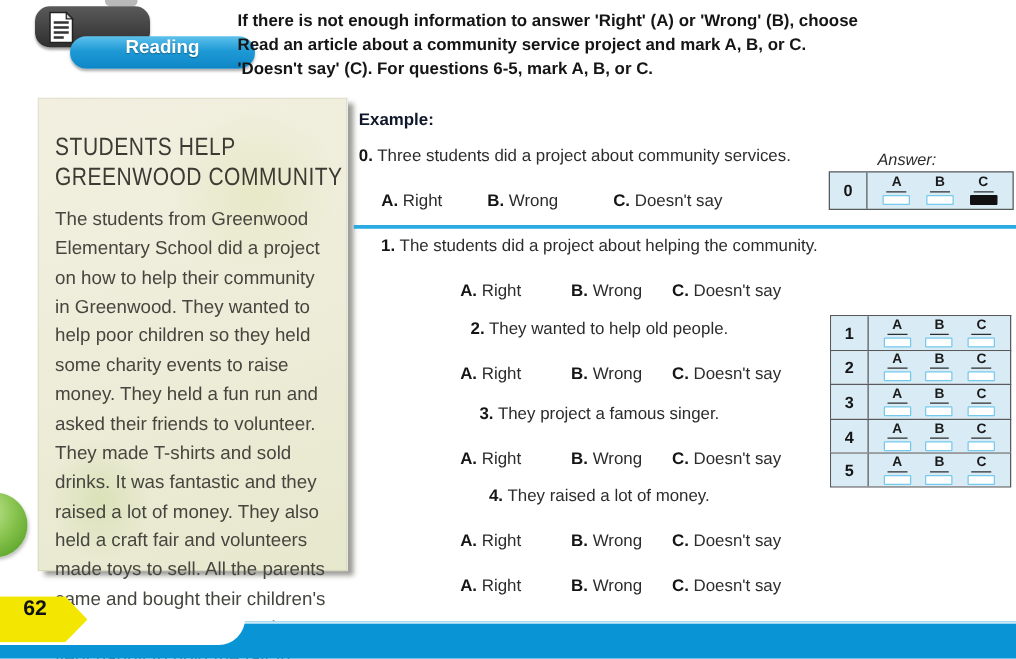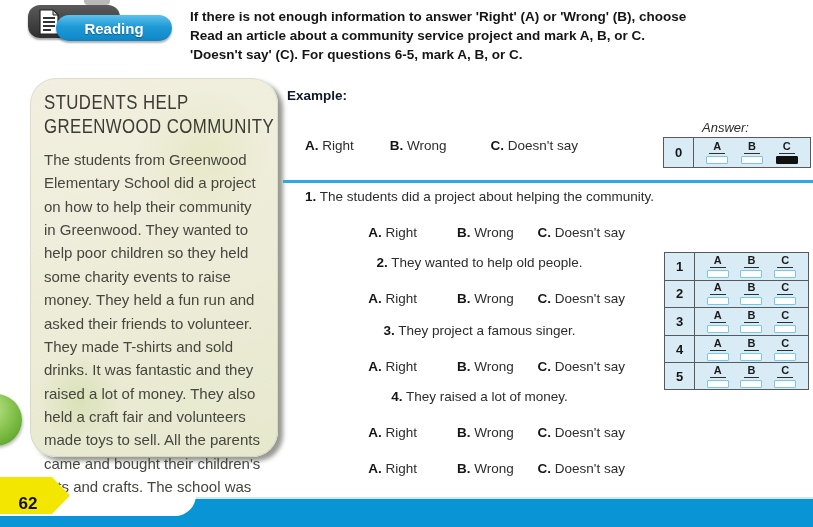--- a/index.html
+++ b/index.html
@@ -8,37 +8,37 @@
 
   .page { position:absolute; inset:0; background:#ffffff; }
 
   
   .top-tab { position:absolute; left:84px; top:0; width:26px; height:5px; background:#b9b9b9; border-radius:0 0 4px 4px; }
 
   
   .badge-wrap { position:absolute; left:28px; top:5px; width:152px; height:36px; }
   .badge-dark { position:absolute; left:0; top:0; width:92px; height:33px; background:linear-gradient(180deg,#5a5a5a,#2e2e2e); border-radius:12px; box-shadow:0 2px 2px rgba(0,0,0,.35); }
   .doc-icon { position:absolute; left:9px; top:4px; width:24px; height:26px; }
-  .badge-blue { position:absolute; left:28px; top:10px; width:116px; height:26px; border-radius:13px;
+  .badge-blue { position:absolute; left:28px; top:24px; width:148px; height:26px; border-radius:13px;
     background:linear-gradient(180deg,#5ec1ec 0%,#1e9ad6 45%,#0e86c6 100%);
-    box-shadow:0 2px 2px rgba(0,0,0,.3); display:flex; align-items:center; justify-content:center; }
+    box-shadow:0 2px 2px rgba(0,0,0,.3); display:flex; justify-content:center; }
   .badge-blue span { color:#fff; font-weight:bold; font-size:15px; text-shadow:0 1px 1px rgba(0,0,0,.35); }
 
   
   .instructions { position:absolute; left:190px; top:7px; font-size:13.5px; font-weight:bold; color:#151515; line-height:19px; }
   .instructions div { white-space:nowrap; }
 
   
   .card { position:absolute; left:30px; top:78px; width:248px; height:379px;
     background:
       radial-gradient(closest-side at 70% 20%, rgba(214,224,160,.35), rgba(214,224,160,0) 90%),
       radial-gradient(closest-side at 20% 85%, rgba(198,214,150,.45), rgba(198,214,150,0) 85%),
       linear-gradient(160deg,#f2efe0 0%,#edecd8 55%,#e6e8cd 100%);
     box-shadow:5px 4px 4px rgba(70,70,60,.55), inset 0 0 0 1px rgba(120,120,100,.15);
-    padding:12px 14px 10px 14px;border-radius:26px; }
+    padding:28px 14px 10px 14px; }
   .card-title { font-size:20px; line-height:1.22; font-weight:500; color:#3b3b33;
     transform:scaleX(.84); transform-origin:left top; letter-spacing:.5px; white-space:nowrap;
     font-family:"Liberation Sans", sans-serif; margin-bottom:9px; }
   .card-body { font-size:15px; line-height:1.56; color:#46463f; }
 
   
   .example-heading { position:absolute; left:287px; top:88px; font-size:13.5px; font-weight:bold; color:#0f172a; }
 
   .qline { font-size:13.5px; color:#2c2c2c; }
   .qline b { color:#151515; }
@@ -73,21 +73,21 @@
   .grid-ansbox { position:absolute; left:664px; top:252px; width:145px; }
   .grid-row { height:27.6px; border-left:1.6px solid #58595b; border-right:1.6px solid #58595b; border-top:1.6px solid #58595b; }
   .grid-row:last-child { border-bottom:1.6px solid #58595b; }
   .grid-row .ansbox-inner { display:flex; height:100%; background:#d9ecf6; }
 
   
   .bottom-bar { position:absolute; left:0; bottom:0; width:813px; height:30px; background:#0994d6; border-top:2px solid #cdeaf7; }
   .bar-notch { position:absolute; left:0; bottom:11px; width:196px; height:21px; background:#ffffff; border-bottom-right-radius:22px; }
   .page-tag { position:absolute; left:0; top:477px; width:70px; height:37px; background:#f3e600;
     clip-path:polygon(0 0, 52px 0, 70px 50%, 52px 100%, 0 100%);
-    display:flex; align-items:flex-end; justify-content:center; }
+    display:flex; align-items:flex-start; justify-content:center; }
   .page-tag span { font-size:17px; font-weight:bold; color:#111; padding-right:14px; }
 
   .green-dot { position:absolute; left:-30px; top:394px; width:52px; height:52px; border-radius:50%;
     background:radial-gradient(circle at 35% 30%, #c7e89b 0%, #8cc653 45%, #62a92e 80%, #4f9423 100%);
     box-shadow:1px 2px 3px rgba(0,0,0,.25); }
 </style>
 </head>
 <body>
 
 <div class="page">
@@ -120,20 +120,24 @@
     <div class="card-title">
       <div>STUDENTS HELP</div>
       <div>GREENWOOD COMMUNITY</div>
     </div>
     <div class="card-body">The students from Greenwood Elementary School did a project on how to help their community in Greenwood. They wanted to help poor children so they held some charity events to raise money. They held a fun run and asked their friends to volunteer. They made T-shirts and sold drinks. It was fantastic and they raised a lot of money. They also held a craft fair and volunteers made toys to sell. All the parents came and bought their children's arts and crafts. The school was very happy to hold the fair in their school playground. It was a great event.</div>
   </div>
 
   <div class="example-heading">Example:</div>
 
   <div class="example-q">
+    <div class="qline">
+      <b>0.</b>
+      <span>Three students did a project about community services.</span>
+    </div>
     <div class="optline">
       <span class="opt opt-a"><b>A.</b> <span>Right</span></span>
       <span class="opt opt-b"><b>B.</b> <span>Wrong</span></span>
       <span class="opt"><b>C.</b> <span>Doesn't say</span></span>
     </div>
   </div>
 
   <div class="answer-label">Answer:</div>
 
   <div class="ansbox example-ansbox" id="example-row">

